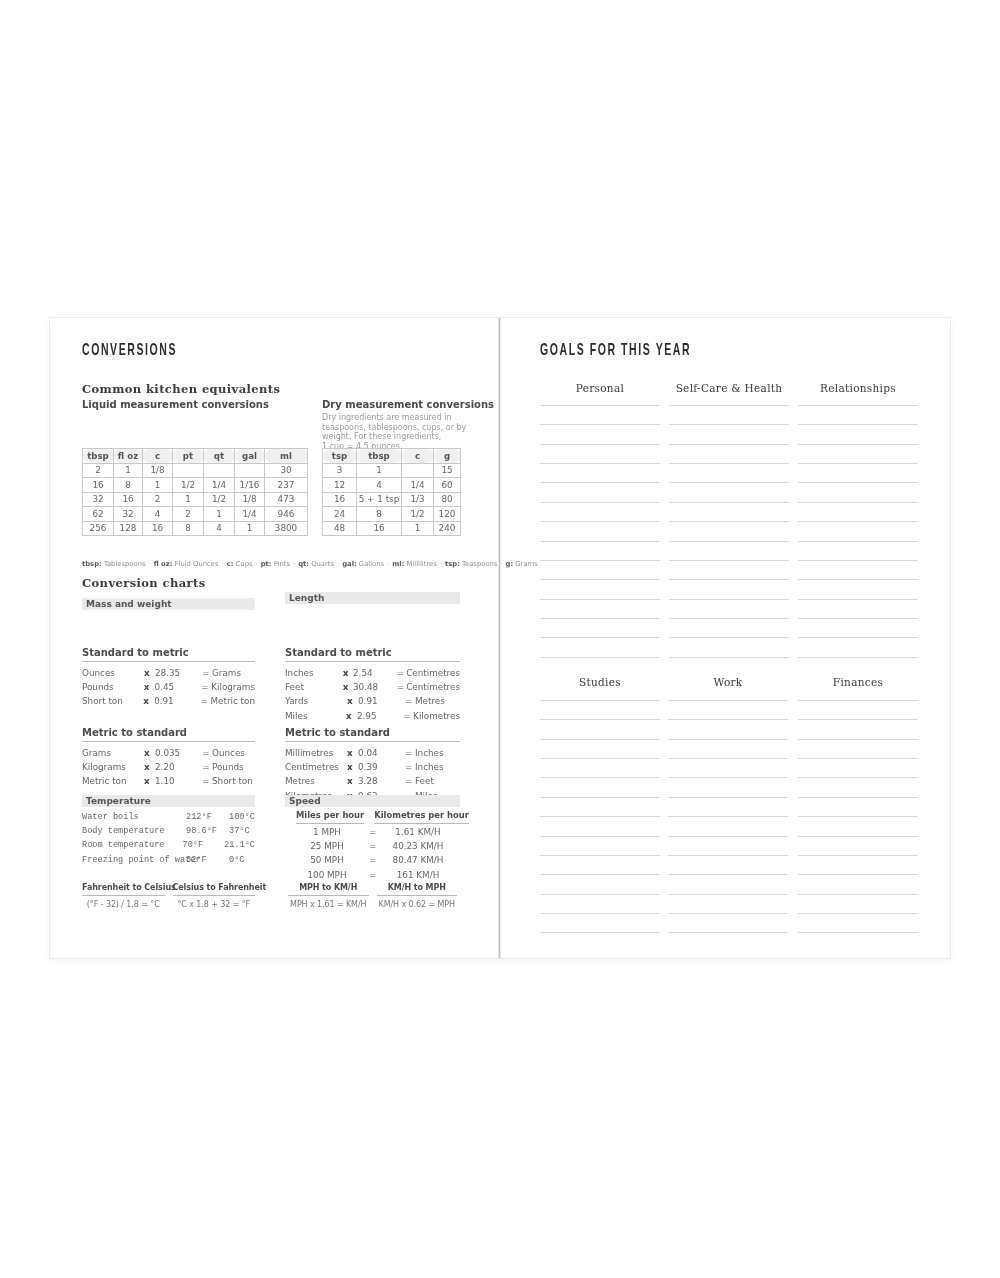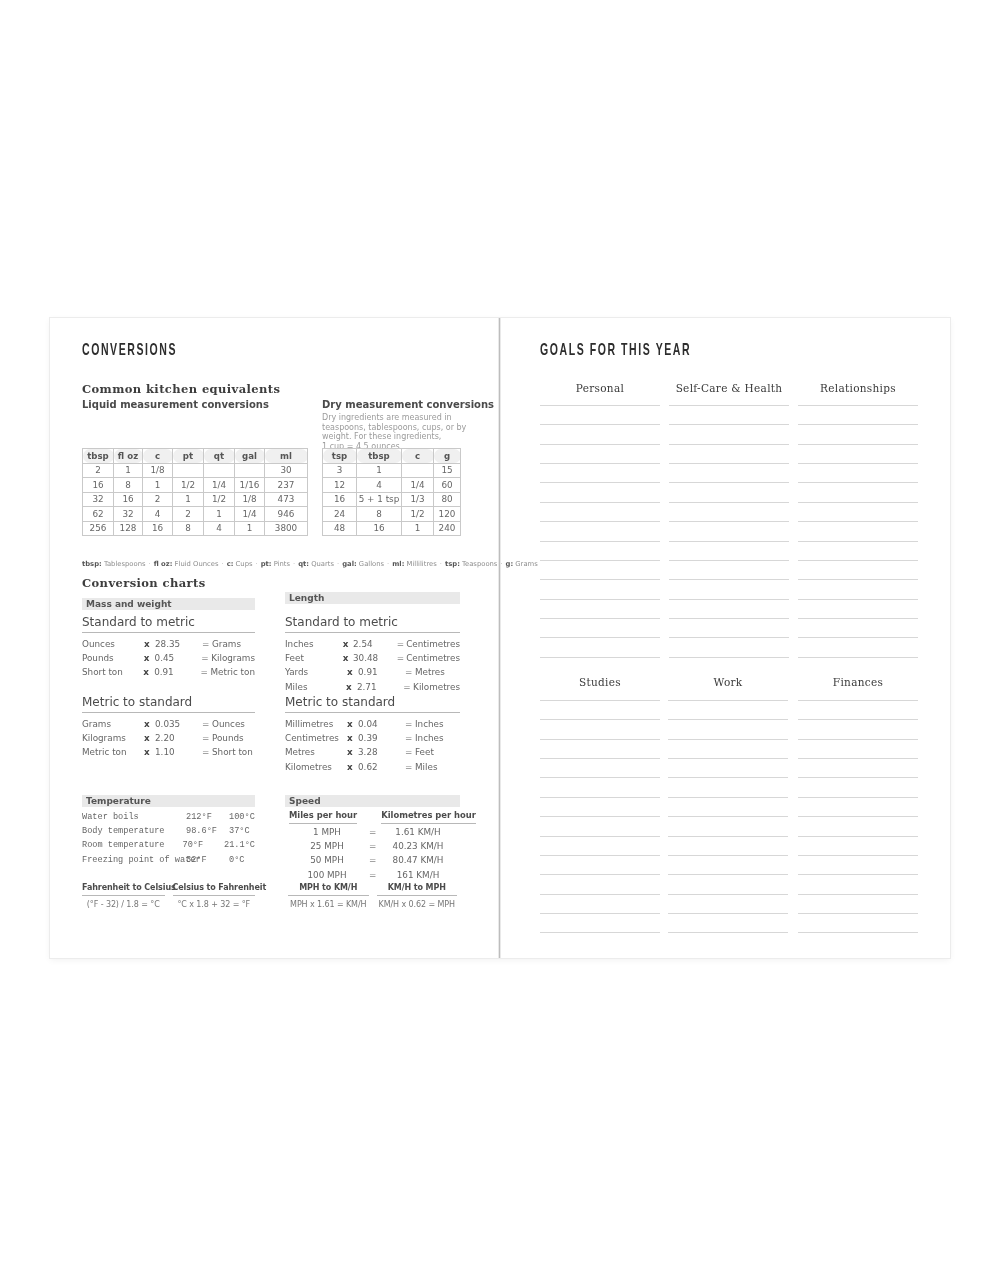--- a/index.html
+++ b/index.html
@@ -45,36 +45,36 @@
 
   .footnote{position:absolute;left:32px;top:221px;font-size:6.8px;color:#8d8d8d;white-space:nowrap;margin-top:21px;}
   .footnote b{color:#555;}
   .footnote .sep{margin:0 3px;color:#b0b0b0;}
 
   .bar{
     position:absolute;height:12px;background:#e9e9e9;font-size:9px;font-weight:600;color:#555;
     line-height:12px;padding-left:4px;box-sizing:border-box;white-space:nowrap;
   }
   .group{position:absolute;}
-  .group .sub{font-size:12px;font-weight:400;color:#4c4c4c;border-bottom:1px solid #b8b8b8;padding-bottom:3px;white-space:nowrap;}
+  .group .sub{font-size:10px;font-weight:700;color:#4c4c4c;border-bottom:1px solid #b8b8b8;padding-bottom:3px;white-space:nowrap;margin-top:32px;}
   .group .rows{margin-top:4px;}
   .crow{display:flex;height:14.2px;line-height:14.2px;font-size:8.8px;color:#666;white-space:nowrap;}
   .crow .lab{width:62px;}
   .crow .x{width:11px;font-weight:700;color:#444;}
   .crow .val{width:47px;}
   .crow .eq{width:10px;color:#888;}
   .crow .res{flex:1;}
 
   #temp-rows{position:absolute;left:32px;top:492px;width:173px;}
   .trow{display:flex;height:14.2px;line-height:14.2px;font-size:8.6px;color:#666;white-space:nowrap;font-family:Liberation Mono, monospace;}
   .trow .lab{width:104px;}
   .trow .f{width:43px;}
   .trow .c{flex:1;}
 
-  #speed-heads{position:absolute;left:235px;top:492px;width:175px;display:flex;gap:24px;padding:0 4px;box-sizing:border-box;}
+  #speed-heads{position:absolute;left:242px;top:492px;width:175px;display:flex;gap:10px;padding:0 4px;box-sizing:border-box;}
   #speed-heads .sh{flex:1;text-align:center;font-size:8.4px;font-weight:700;color:#4c4c4c;border-bottom:1px solid #b8b8b8;padding-bottom:3px;white-space:nowrap;}
   #speed-rows{position:absolute;left:235px;top:507px;width:175px;}
   .srow{display:flex;height:14.2px;line-height:14.2px;font-size:8.8px;color:#666;white-space:nowrap;}
   .srow .l{width:84px;text-align:center;}
   .srow .m{width:7px;text-align:center;color:#888;}
   .srow .r{flex:1;text-align:center;}
 
   .fpair{position:absolute;top:565px;display:flex;gap:8px;box-sizing:border-box;}
   #temp-formulas{left:32px;width:173px;}
   #speed-formulas{left:235px;width:175px;padding:0 3px;}
@@ -303,21 +303,21 @@
             <div class="crow">
               <span class="lab">Yards</span>
               <span class="x">x</span>
               <span class="val">0.91</span>
               <span class="eq">=</span>
               <span class="res">Metres</span>
             </div>
             <div class="crow">
               <span class="lab">Miles</span>
               <span class="x">x</span>
-              <span class="val">2.71</span>
+              <span class="val">2.95</span>
               <span class="eq">=</span>
               <span class="res">Kilometres</span>
             </div>
           </div>
         </div>
         <div class="group" style="left: 235px; top: 377px; width: 175px;">
           <div class="sub">Metric to standard</div>
           <div class="rows">
             <div class="crow">
               <span class="lab">Millimetres</span>

